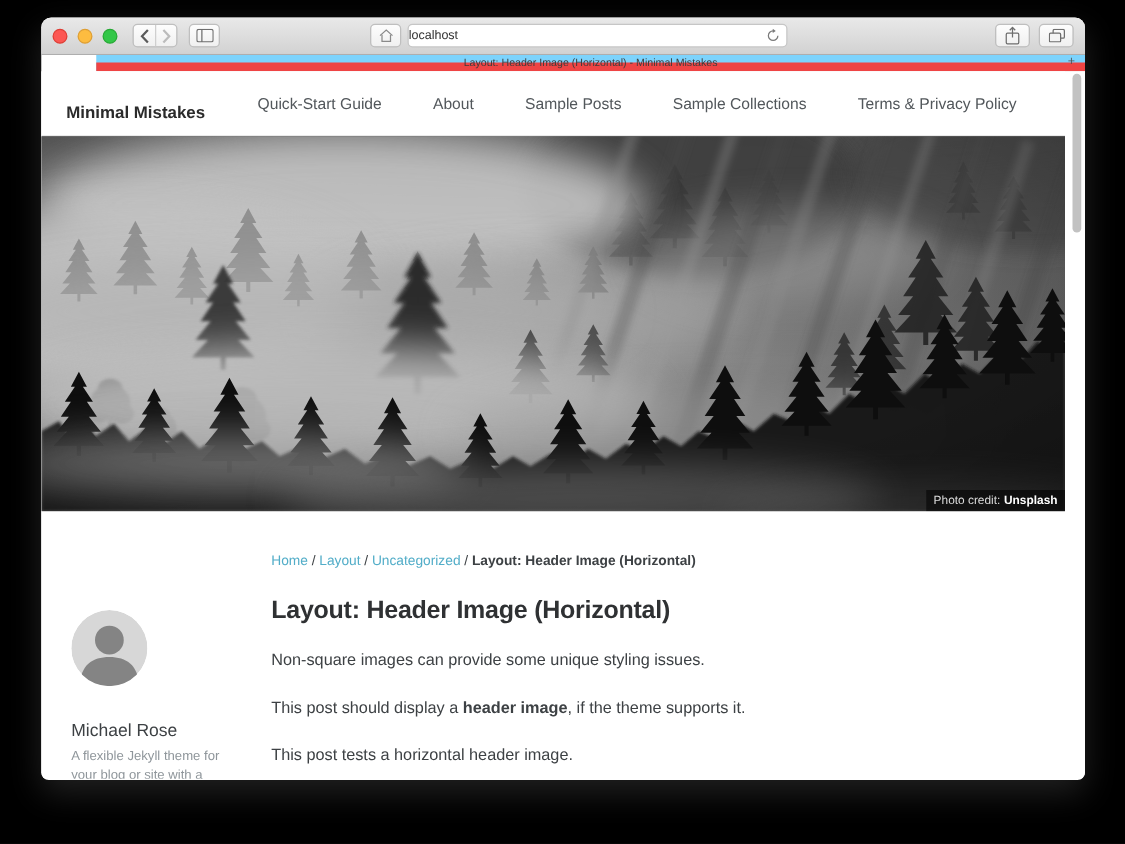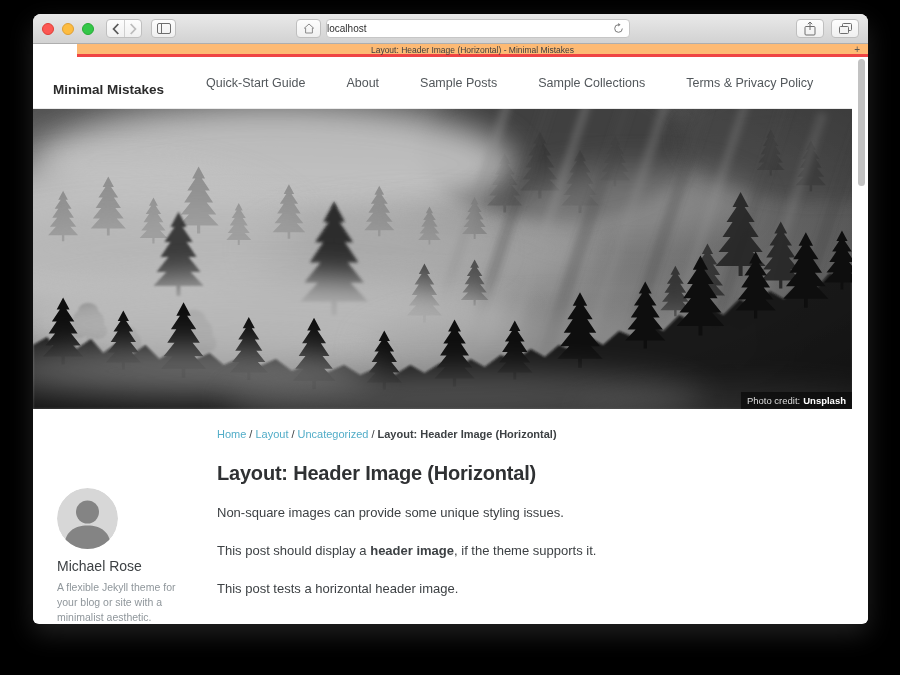--- a/index.html
+++ b/index.html
@@ -27,21 +27,21 @@
   .navseg .seg + .seg { border-left:1px solid #cfcfcf; }
   .sidebar-toggle { width:25px; margin-left:9px; }
   .home-btn { width:25px; margin-left:120px; }
   .url-field { flex:1; height:19px; margin-left:5px; background:#fff; border:1px solid #c6c6c6;
     border-radius:4px; position:relative; display:flex; align-items:center; 
     font-size:10px; color:#2f2f2f; }
   .reload { position:absolute; right:5px; top:3px; }
   .share-btn { width:28px; margin-left:166px; }
   .tabs-btn { width:28px; margin-left:7px; }
 
-  .tabbar { height:13px; background:#fdba74; border-bottom:3px solid #ef4444; position:relative;margin-left:44px; }
+  .tabbar { height:13px; background:#7dd3fc; border-bottom:7px solid #ef4444; position:relative;margin-left:44px; }
   .tab-title { text-align:center; font-size:8.5px; line-height:13px; color:#3c3c3c; }
   .new-tab { position:absolute; right:4px; top:0; font-size:10px; line-height:12px; color:#555; padding:0 4px; }
 
   .viewport { position:relative; height:566px; background:#fff; overflow:hidden; }
   .page { margin-right:16px; }
   .scroll-thumb { position:absolute; right:3px; top:2px; width:7px; height:127px;
     border-radius:4px; background:#c2c2c2; }
 
   
   .masthead { height:52px; display:flex; align-items:center; padding-left:20px;
@@ -49,29 +49,29 @@
   .site-title { font-size:13.5px; font-weight:bold; color:#2b2b2b; text-decoration:none;margin-top:13px; }
   .masthead-nav { display:flex; gap:41px; margin-left:42px; }
   .masthead-nav a { font-size:12.5px; color:#52575b; text-decoration:none; }
 
   .hero { position:relative; height:300px; overflow:hidden; background:#777; }
   .hero svg { position:absolute; inset:0; width:100%; height:100%; display:block; }
   .photo-credit { position:absolute; right:0; bottom:0; background:rgba(0,0,0,.54);
     color:#dcdcdc; font-size:9.5px; padding:3px 6px; }
   .photo-credit strong { color:#fff; margin-left:3px; }
 
-  .content { position:relative; padding-top:19px; min-height:183px; }
+  .content { position:relative; padding-top:34px; min-height:183px; }
   .breadcrumbs { margin-left:184px; font-size:11px; color:#3d4144; }
   .breadcrumbs a { color:var(--link,#52adc8); text-decoration:none; }
   .breadcrumbs .sep { margin:0 3px; color:#3d4144; }
   .breadcrumbs .current { font-weight:bold; color:#3d4144; }
 
   .author-sidebar { position:absolute; left:24px; top:79px; width:150px; }
   .avatar { width:61px; height:61px; border-radius:50%; overflow:hidden; display:block; }
-  .author-name { margin-top:9px; font-size:14px; color:#3d4144; }
+  .author-name { margin-top:27px; font-size:14px; color:#3d4144; }
   .author-bio { margin-top:6px; font-size:10.5px; line-height:1.45; color:#8f969b; width:120px; }
 
   .article { margin-left:184px; margin-right:30px; }
   .post-title { margin-top:22px; font-size:20px; font-weight:bold; color:#2f3133; letter-spacing:-.2px; }
   .page-meta { margin-top:5px; font-size:11px; color:#6f7377; display:flex; align-items:center; gap:4px; }
   .article p { margin-top:19px; font-size:13px; line-height:1.45; color:#3d4144; }
   .article p strong { color:#3d4144; }
 </style>
 </head>
 <body>

